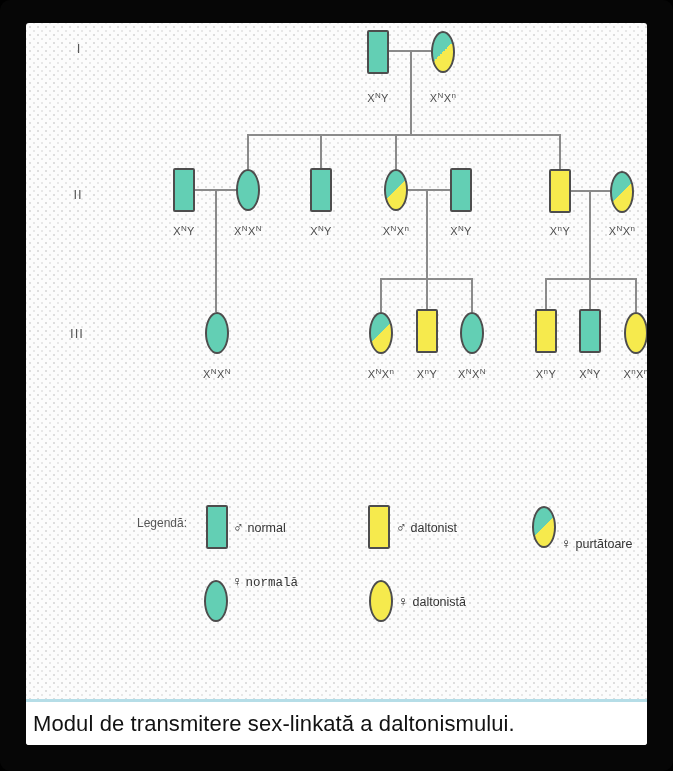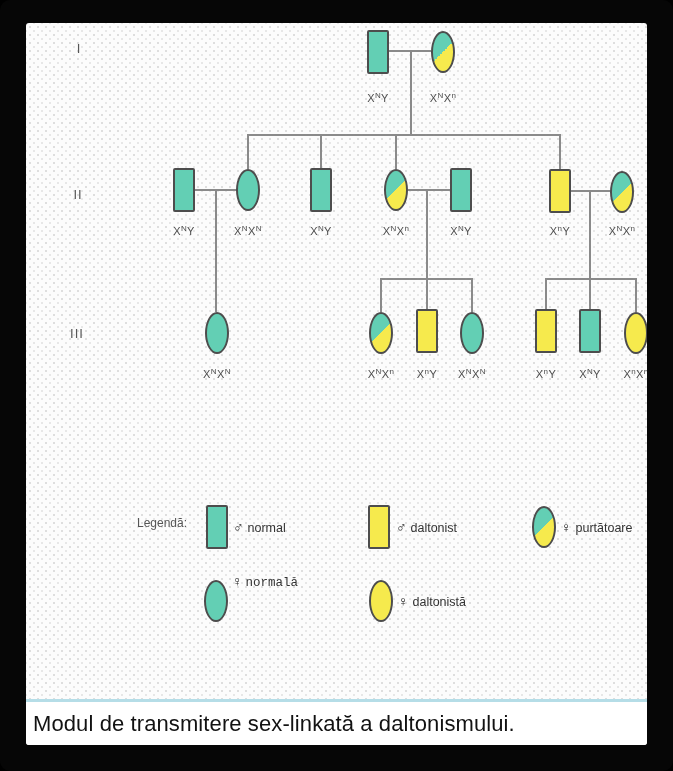--- a/index.html
+++ b/index.html
@@ -90,21 +90,21 @@
         <div class="shape circle" style="left: 598px; top: 289px; width: 24px; height: 42px; border-color: rgb(77, 77, 77); background: rgb(246, 234, 77);"></div>
         <div class="geno" style="left: 610px; top: 343px;">X<span class="gsup">n</span>X<span class="gsup">n</span></div>
       </div>
     <div class="layer" id="legend">
       <span class="legend-title">Legendă:</span>
     <div class="shape square" style="left: 180px; top: 482px; width: 22px; height: 44px; border-color: rgb(77, 77, 77); background: rgb(99, 207, 180);"></div>
         <div class="legend-text" style="left: 207px; top: 495px;"><span class="sex-symbol">♂</span><span>normal</span></div>
         <div class="shape square" style="left: 342px; top: 482px; width: 22px; height: 44px; border-color: rgb(77, 77, 77); background: rgb(246, 234, 77);"></div>
         <div class="legend-text" style="left: 370px; top: 495px;"><span class="sex-symbol">♂</span><span>daltonist</span></div>
         <div class="shape circle" style="left: 506px; top: 483px; width: 24px; height: 42px; border-color: rgb(77, 77, 77); background: linear-gradient(135deg, rgb(99, 207, 180) 50%, rgb(246, 234, 77) 50%);"></div>
-        <div class="legend-text" style="left: 535px; top: 495px;"><span class="sex-symbol">♀</span><span>purtătoare</span></div>
+        <div class="legend-text" style="left: 535px; top: 511px;"><span class="sex-symbol">♀</span><span>purtătoare</span></div>
         <div class="shape circle" style="left: 178px; top: 557px; width: 24px; height: 42px; border-color: rgb(77, 77, 77); background: rgb(99, 207, 180);"></div>
         <div class="legend-text" style="left: 207px; top: 550px; font-family: Liberation Mono, monospace;"><span class="sex-symbol">♀</span><span>normală</span></div>
         <div class="shape circle" style="left: 343px; top: 557px; width: 24px; height: 42px; border-color: rgb(77, 77, 77); background: rgb(246, 234, 77);"></div>
         <div class="legend-text" style="left: 372px; top: 569px;"><span class="sex-symbol">♀</span><span>daltonistă</span></div>
       </div>
     <div class="divider"></div>
     <div class="caption-band">
       <span class="caption">Modul de transmitere sex-linkată a daltonismului.</span>
     </div>
   </div>

